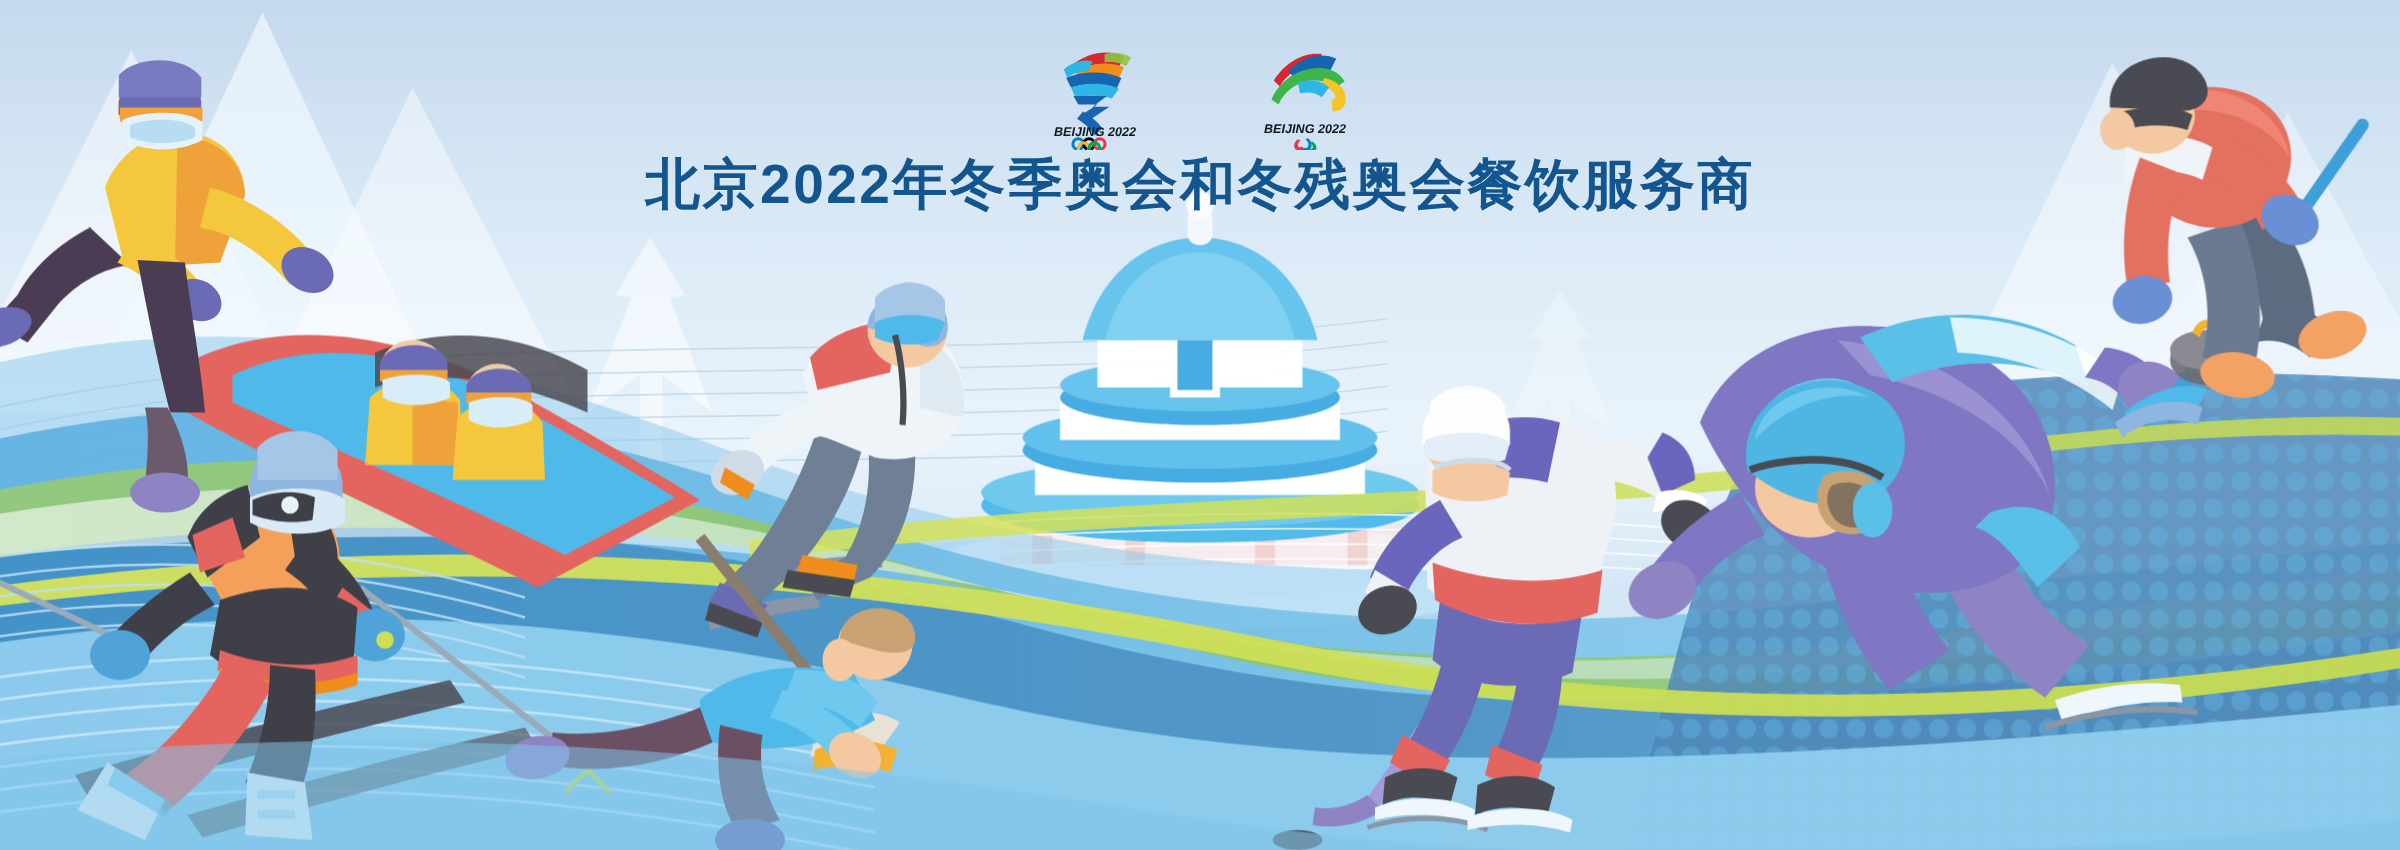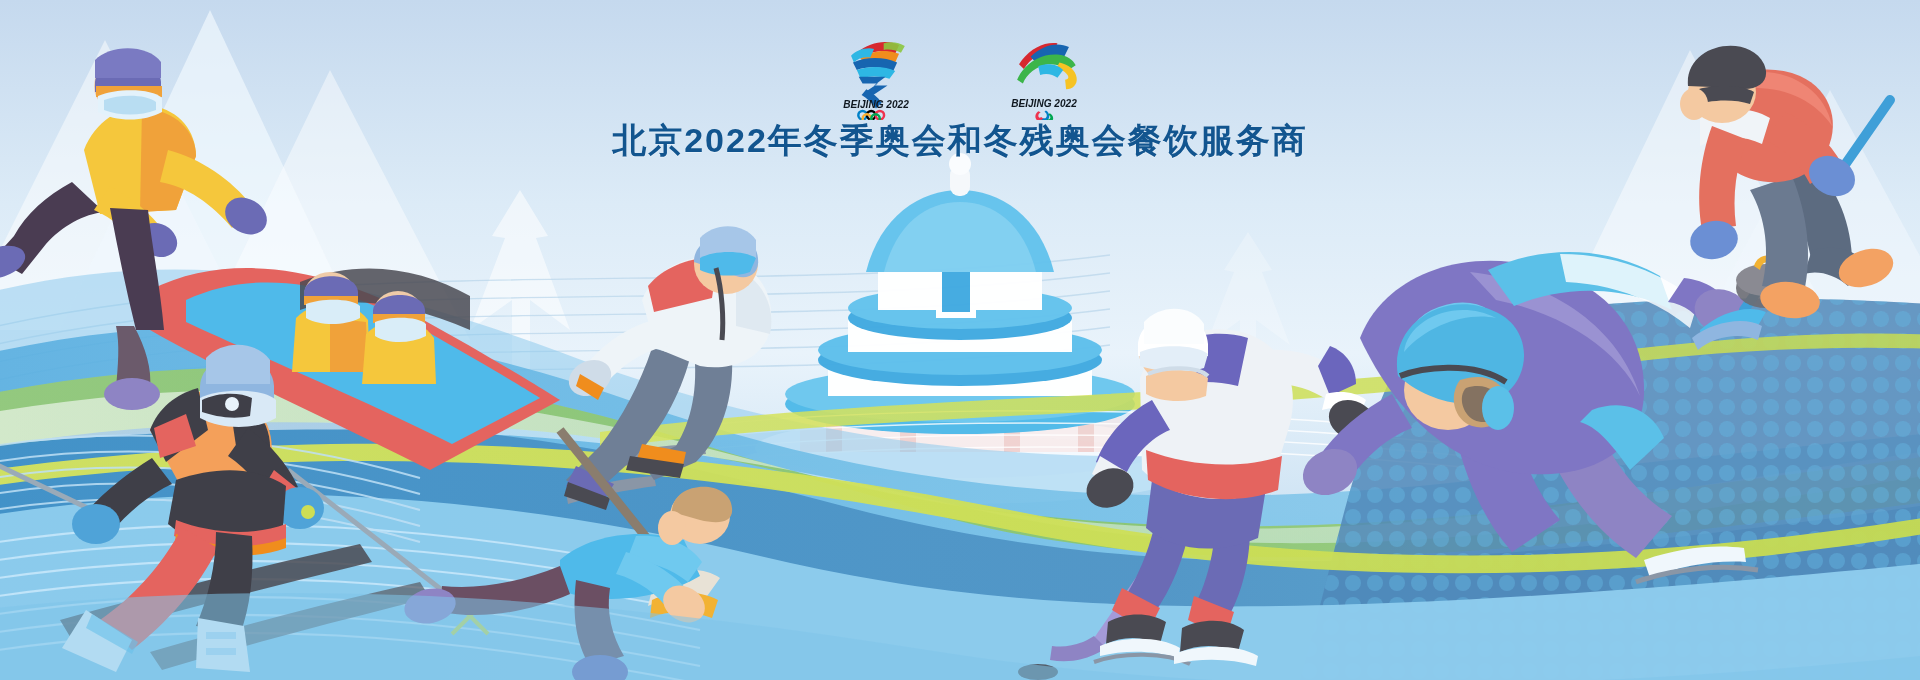--- a/index.html
+++ b/index.html
@@ -6,21 +6,21 @@
   #banner{position:relative;width:1920px;height:680px;overflow:hidden;
     font-family:"Liberation Sans",sans-serif;
     background:linear-gradient(180deg,#c5d9ee 0%,#cfe0f1 18%,#dbeaf7 34%,#e6f1fa 48%,#dceaf6 60%,#cfe4f4 72%,#bedcf0 100%);}
   svg{display:block;}
   #art{position:absolute;left:0;top:0;width:1920px;height:680px;}
   
   #emblems{position:absolute;left:0;top:24px;width:1920px;height:96px;
     display:flex;justify-content:center;align-items:flex-start;gap:72px;}
   .emblem{width:96px;height:96px;position:relative;}
   #title{position:absolute;left:0;top:118px;width:1920px;text-align:center;
-    font-size:34px;font-weight:bold;letter-spacing:2px;color:#12558f;
+    font-size:44px;font-weight:bold;letter-spacing:2px;color:#12558f;
     font-family:"Liberation Sans","DejaVu Sans",sans-serif;
     text-shadow:0 1px 0 rgba(255,255,255,.35);white-space:nowrap;}
 </style>
 </head>
 <body>
 
 <div id="banner">
 
   <svg id="art" viewBox="0 0 1920 680">
     <defs>

